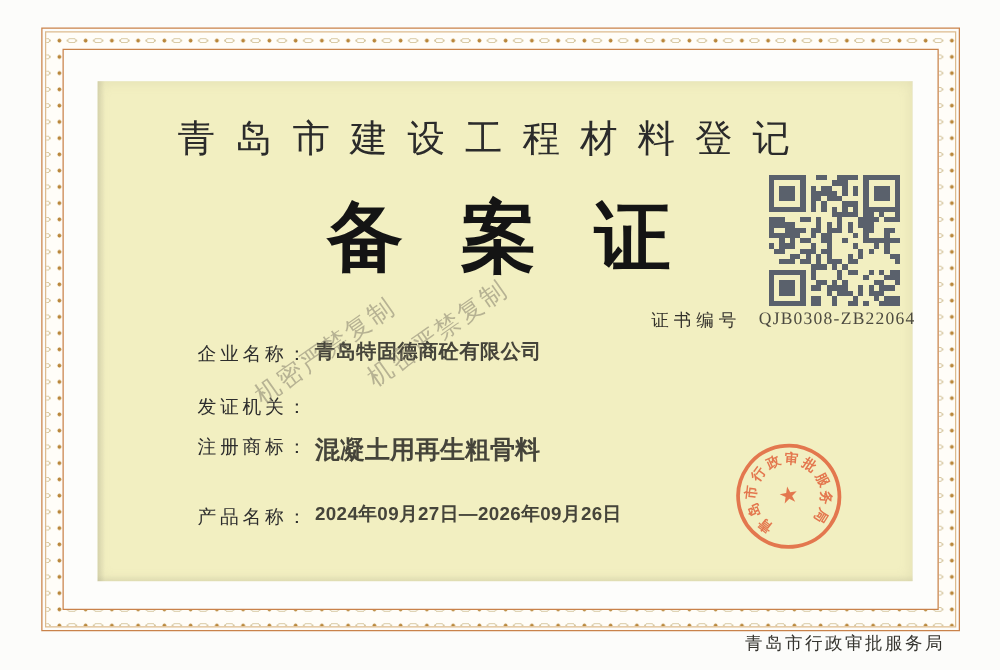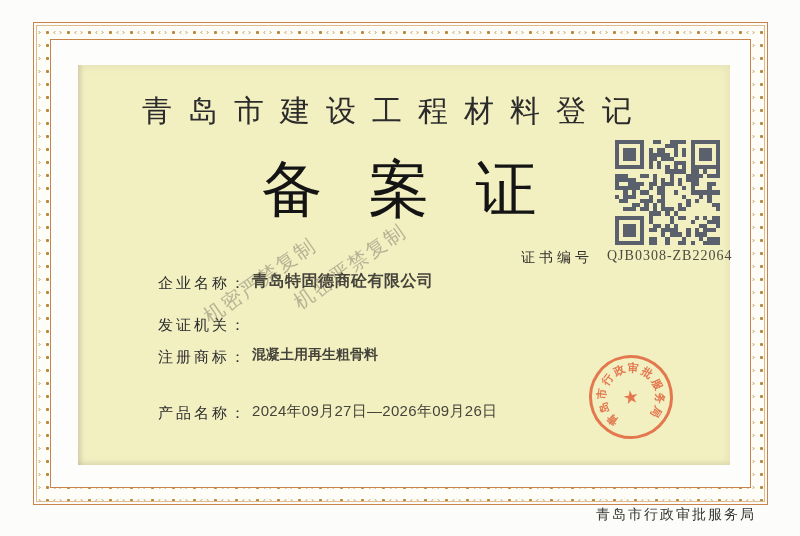--- a/index.html
+++ b/index.html
@@ -55,21 +55,21 @@
   .cert-title{
     position:absolute;top:26px;left:0;right:0;
     text-align:center;
     font-size:30px;font-weight:500;
     letter-spacing:16px;padding-left:16px;margin-right:34px;
     color:#2b2b2b;
   }
   .cert-heading{
     position:absolute;top:84px;left:0;right:0;
     text-align:center;
-    font-size:61px;font-weight:normal;
+    font-size:61px;font-weight:bold;
     letter-spacing:46px;padding-left:46px;margin-right:10px;
     color:#141414;
   }
 
   .qr{
     position:absolute;left:537px;top:75px;width:105px;height:105px;
   }
   .qr svg{display:block;width:105px;height:105px;}
 
   .certno-row{
@@ -91,23 +91,23 @@
   }
   .field-value{
     position:absolute;left:94px;top:-3px;
     font-family:"Liberation Sans","DejaVu Sans",sans-serif;
     font-weight:bold;color:#45443a;
   }
   .row-company{top:209px;}
   .row-company .field-value{font-size:16px;letter-spacing:.5px;}
   .row-trademark{top:251px;}
   .row-product{top:283px;}
-  .row-product .field-value{font-size:14px;top:-2px;}
+  .row-product .field-value{font-size:20px;top:-2px;}
   .row-validity{top:339px;}
-  .row-validity .field-value{font-size:15px;top:-2px;letter-spacing:.3px;font-weight:400;}
+  .row-validity .field-value{font-size:15px;top:-2px;letter-spacing:.3px;font-weight:700;}
 
   .issuer{
     position:absolute;left:506px;top:335px;z-index:5;
     font-size:15px;letter-spacing:1px;color:#1c1c1c;
   }
 
   
   .seal{
     position:absolute;left:511px;top:290px;width:84px;height:84px;
     border:3px solid var(--seal-red);

